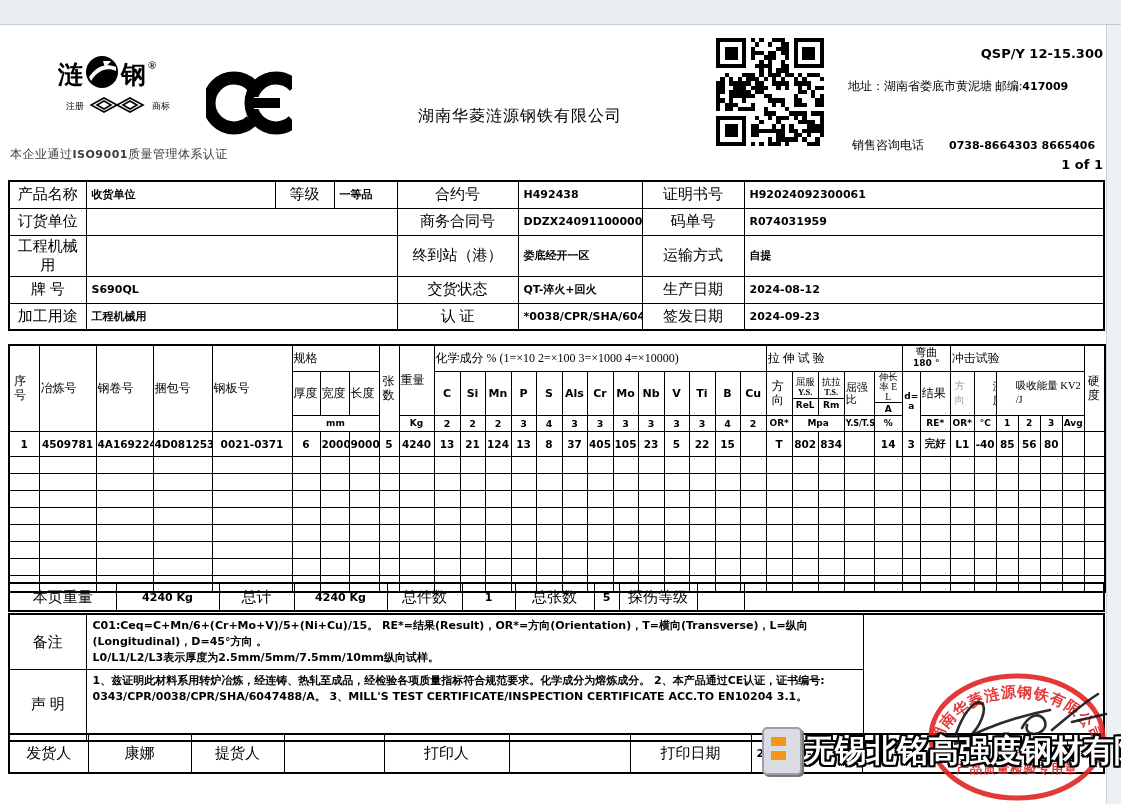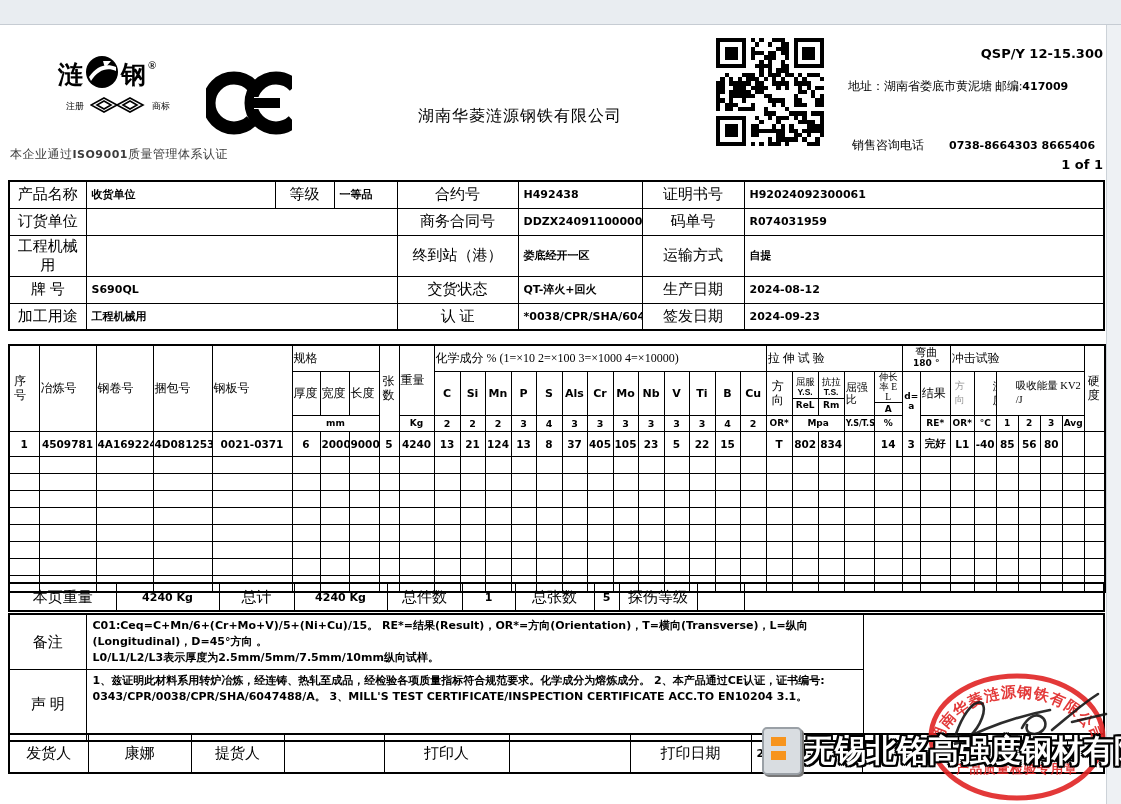--- a/index.html
+++ b/index.html
@@ -31,21 +31,21 @@
   .val{font-family:"DejaVu Sans",sans-serif;font-size:11px;font-weight:700;text-align:left;padding-left:5px;}
   
   .mh{font-size:12px;text-align:left;line-height:14px;}
   .mh2{font-size:11px;text-align:center;}
   .brk{word-break:break-all;padding:0 4px;}
   .sym{font-family:"DejaVu Sans",sans-serif;font-size:11px;font-weight:700;text-align:center;}
   .mult{font-family:"DejaVu Sans",sans-serif;font-size:9.5px;font-weight:700;text-align:center;}
   .dv{font-family:"DejaVu Sans",sans-serif;font-size:10.5px;font-weight:700;text-align:center;}
   .stack2{padding:0;}
   .stack2 .t{font-size:9.5px;line-height:10px;text-align:center;padding:1px 0;}
-  .stack2 .t .en{font-family:Liberation Sans, sans-serif;font-size:8.5px;font-weight:700;}
+  .stack2 .t .en{font-family:Liberation Serif, serif;font-size:8.5px;font-weight:700;}
   .stack2 .b{border-top:1px solid #000;font-family:"DejaVu Sans",sans-serif;font-size:9px;font-weight:700;text-align:center;line-height:12px;}
   .faint{color:#979797;}
   .smallen{font-family:"DejaVu Sans",sans-serif;font-size:9px;font-weight:700;text-align:center;}
   .remarktxt{font-family:"DejaVu Sans",sans-serif;font-size:11px;font-weight:700;line-height:16px;padding:3px 6px;text-align:left;vertical-align:top;}
   
   .wm{position:absolute;left:762px;top:727px;display:flex;align-items:center;z-index:6;}
   .wm-icon{position:relative;width:36px;height:44px;background:#d9dde1;border:2px solid #9aa0a6;border-radius:5px;box-shadow:2px 2px 0 #777;margin-right:2px;}
   .wm-icon .bar{position:absolute;left:7px;width:15px;height:9px;background:#f7941d;}
   .wm-text{font-family:"DejaVu Sans",sans-serif;font-weight:700;font-size:31px;color:#fff;white-space:nowrap;letter-spacing:0px;
     text-shadow:-2px -2px 0 #000,2px -2px 0 #000,-2px 2px 0 #000,2px 2px 0 #000,0 -2px 0 #000,0 2px 0 #000,-2px 0 0 #000,2px 0 0 #000;}

